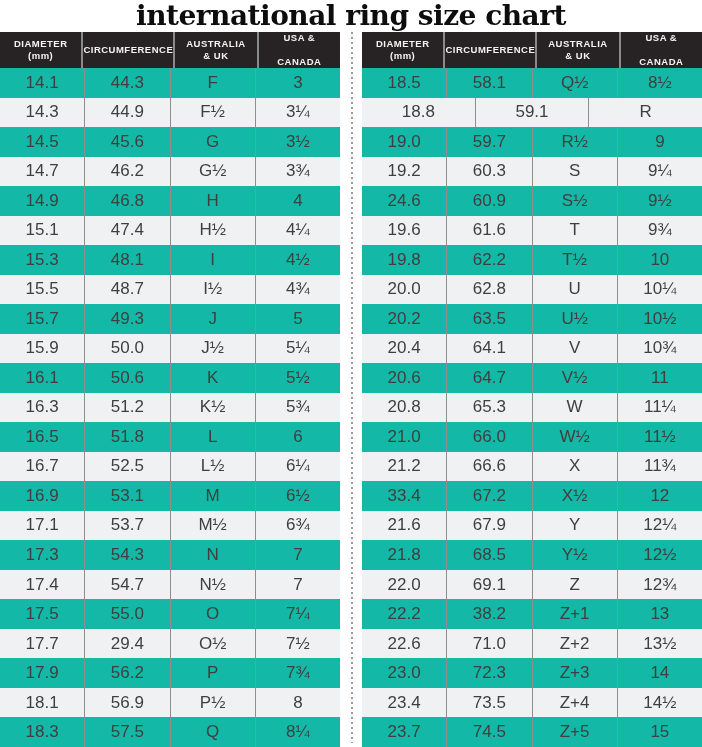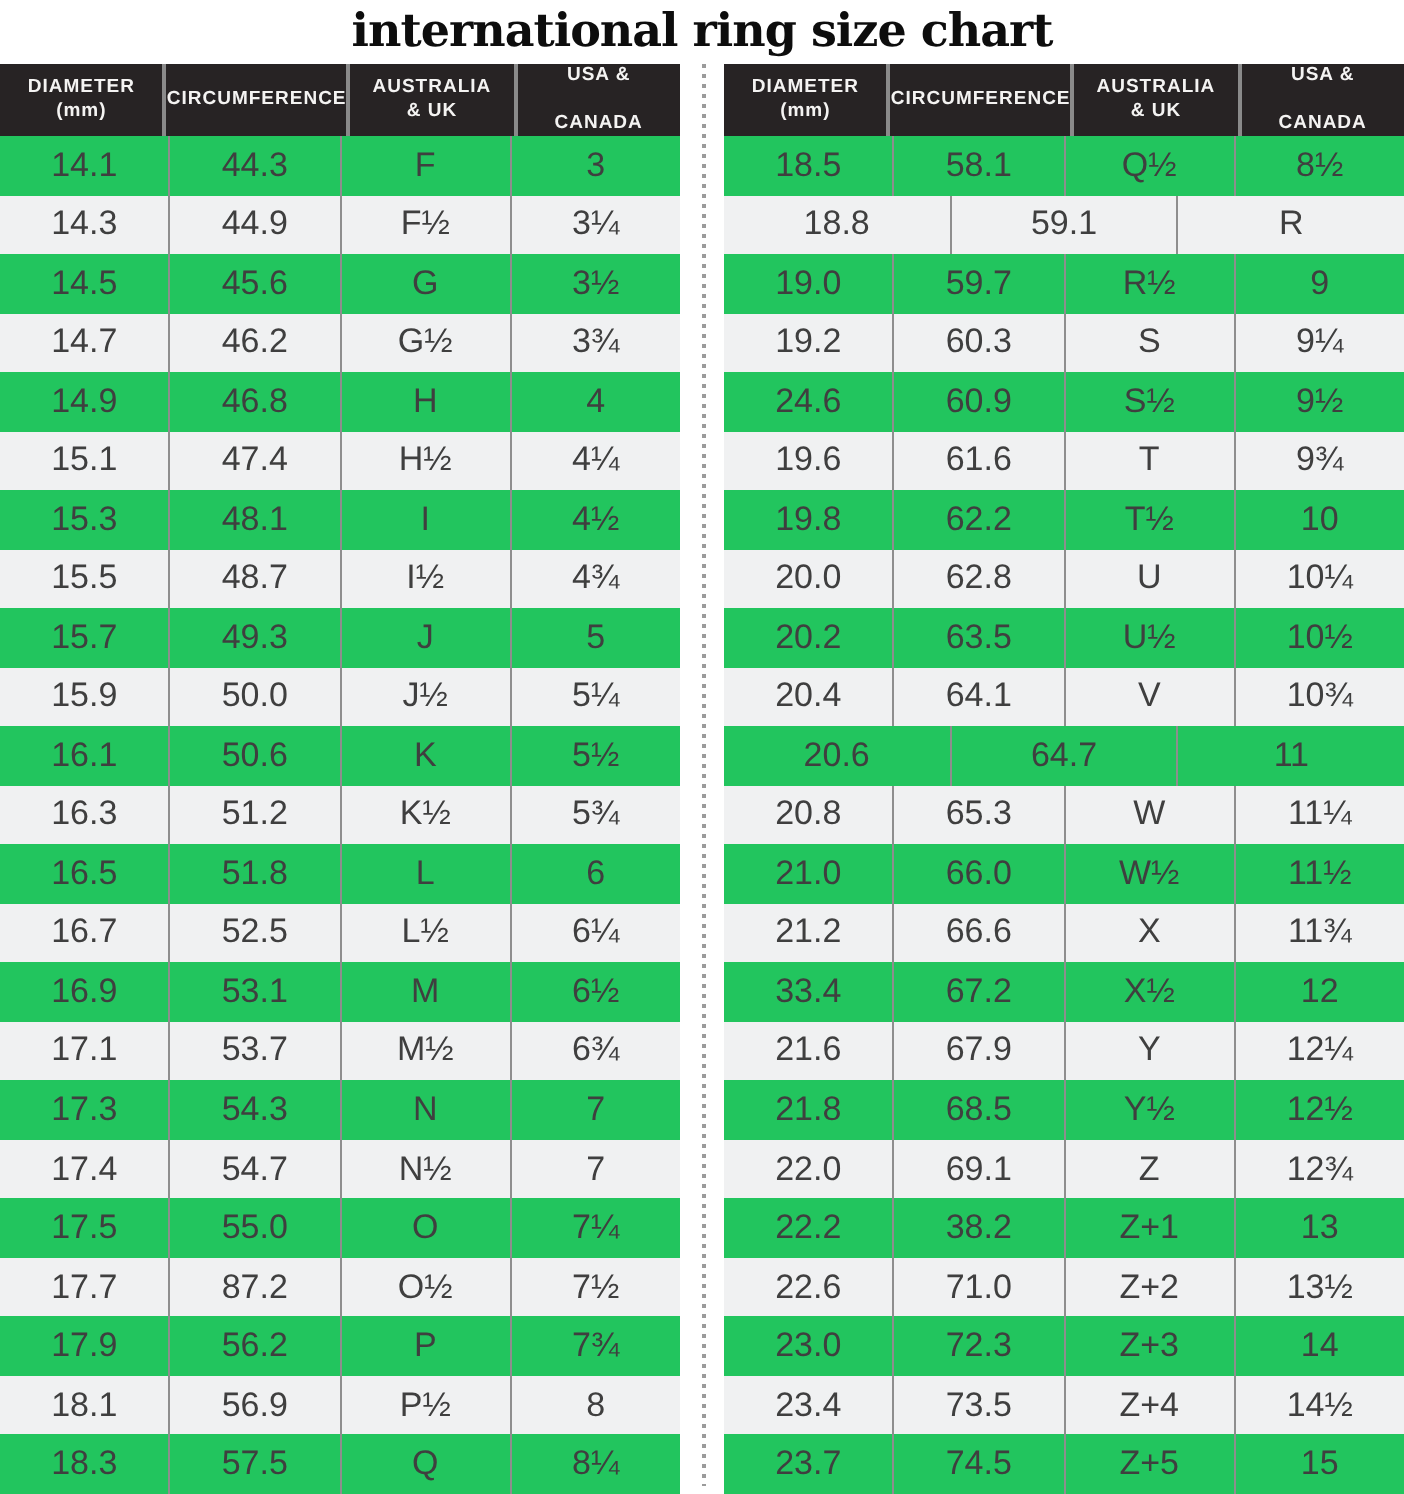--- a/index.html
+++ b/index.html
@@ -10,21 +10,21 @@
     font-family: "Liberation Sans", sans-serif;
     overflow: hidden;
   }
   .page-title {
     margin: 0;
     height: 32px;
     line-height: 32px;
     text-align: center;
     font-family: "DejaVu Serif", serif;
     font-weight: 800;
-    font-size: 23px;
+    font-size: 28px;
     letter-spacing: -0.5px;
     color: #0d0d0d;
   }
   .tables-wrap {
     display: flex;
     height: 715px;
   }
   .ring-table { width: 340px; display: flex; flex-direction: column; }
   .ring-table.right { width: 340px; }
   .divider {
@@ -58,21 +58,21 @@
     line-height: 12px;
     text-align: center;
     border-right: 2px solid #8a8a8a;
   }
   .th:last-child { border-right: none; justify-content: space-between; }
   .tbody {
     display: flex;
     flex-direction: column;
     height: 679px;
   }
-  .tr { flex: 1; display: flex; background: #22c55e; }
+  .tr { flex: 1; display: flex; background: #14b8a6; }
   .tr:nth-child(even) { background: #f0f1f2; }
   .td {
     flex: 1;
     display: flex;
     align-items: center;
     justify-content: center;
     font-size: 17px;
     color: #3f3f3f;
     border-right: 1.5px solid #8e8e8e;
   }
@@ -213,21 +213,21 @@
           <div class="td">7</div>
         </div>
         <div class="tr">
           <div class="td">17.5</div>
           <div class="td">55.0</div>
           <div class="td">O</div>
           <div class="td">7¼</div>
         </div>
         <div class="tr">
           <div class="td">17.7</div>
-          <div class="td">87.2</div>
+          <div class="td">29.4</div>
           <div class="td">O½</div>
           <div class="td">7½</div>
         </div>
         <div class="tr">
           <div class="td">17.9</div>
           <div class="td">56.2</div>
           <div class="td">P</div>
           <div class="td">7¾</div>
         </div>
         <div class="tr">
@@ -321,20 +321,21 @@
         </div>
         <div class="tr">
           <div class="td">20.4</div>
           <div class="td">64.1</div>
           <div class="td">V</div>
           <div class="td">10¾</div>
         </div>
         <div class="tr">
           <div class="td">20.6</div>
           <div class="td">64.7</div>
+          <div class="td">V½</div>
           <div class="td">11</div>
         </div>
         <div class="tr">
           <div class="td">20.8</div>
           <div class="td">65.3</div>
           <div class="td">W</div>
           <div class="td">11¼</div>
         </div>
         <div class="tr">
           <div class="td">21.0</div>

